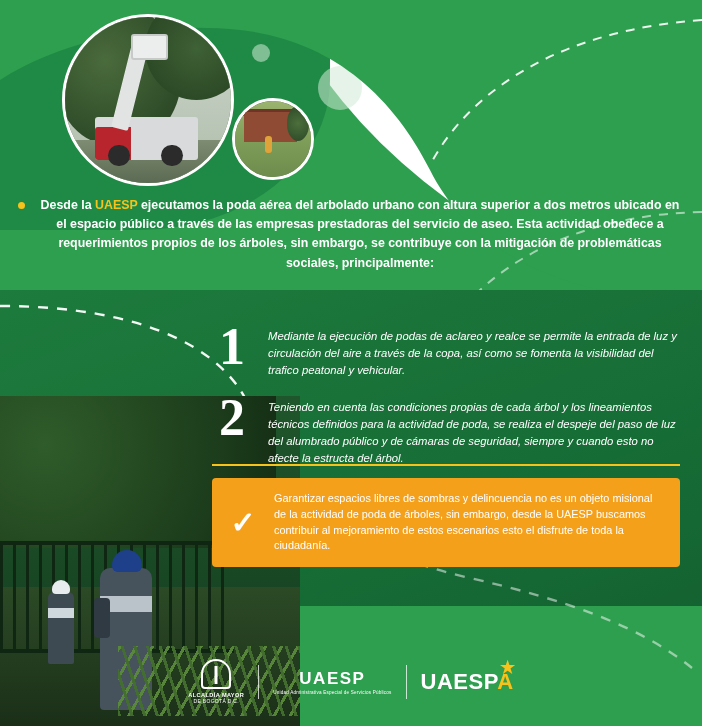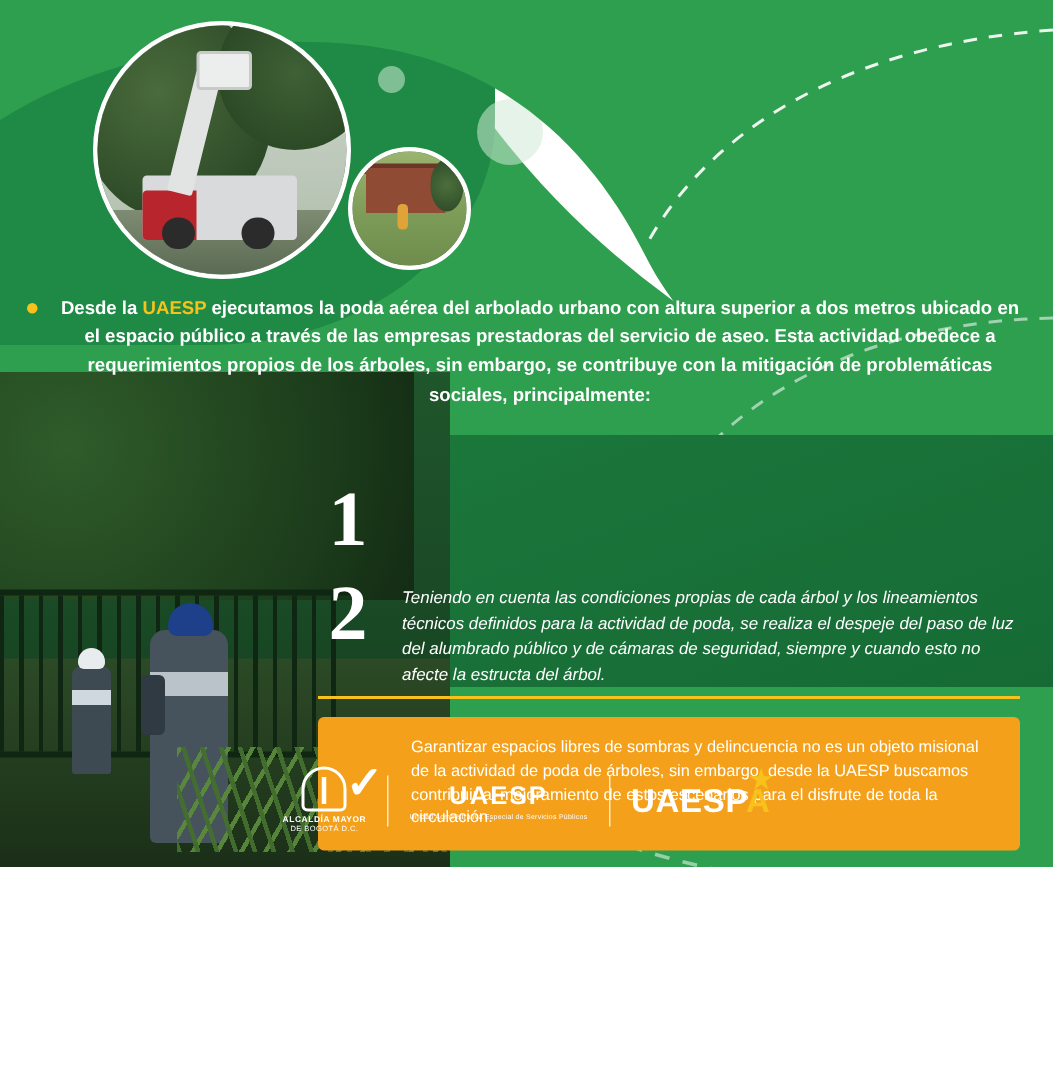--- a/index.html
+++ b/index.html
@@ -3,21 +3,21 @@
 <meta charset="utf-8">
 <style>
   * { box-sizing: border-box; margin: 0; padding: 0; }
   html, body {
     width: 702px; height: 726px;
     font-family: "Liberation Sans", sans-serif;
     overflow: hidden;
   }
   #poster {
     position: relative;
-    width: 702px; height: 578px;
+    width: 702px; height: 726px;
     background: #2e9e4f;
     overflow: hidden;
   }
 
   
   .bg-white-blob {
     position: absolute;
     top: -210px; right: -170px;
     width: 620px; height: 560px;
     background: #ffffff;
@@ -341,32 +341,33 @@
   </div>
 
   <div class="intro">
     <span class="bullet-dot"></span>
     <span>Desde la </span><span class="hl">UAESP</span><span> ejecutamos la poda aérea del arbolado urbano con altura superior a dos metros ubicado en el espacio público a través de las empresas prestadoras del servicio de aseo. Esta actividad obedece a requerimientos propios de los árboles, sin embargo, se contribuye con la mitigación de problemáticas sociales, principalmente:</span>
   </div>
 
   <div class="list-area">
     <div class="list-item">
       <div class="num">1</div>
+      <div class="item-text">Mediante la ejecución de podas de aclareo y realce se permite la entrada de luz y circulación del aire a través de la copa, así como se fomenta la visibilidad del trafico peatonal y vehicular.</div>
     </div>
     <div class="list-item">
       <div class="num">2</div>
       <div class="item-text">Teniendo en cuenta las condiciones propias de cada árbol y los lineamientos técnicos definidos para la actividad de poda, se realiza el despeje del paso de luz del alumbrado público y de cámaras de seguridad, siempre y cuando esto no afecte la estructa del árbol.</div>
     </div>
   </div>
 
   <div class="divider"></div>
 
   <div class="callout">
     <div class="check">✓</div>
-    <div class="callout-text">Garantizar espacios libres de sombras y delincuencia no es un objeto misional de la actividad de poda de árboles, sin embargo, desde la UAESP buscamos contribuir al mejoramiento de estos escenarios para el disfrute de toda la circulación.</div>
+    <div class="callout-text">Garantizar espacios libres de sombras y delincuencia no es un objeto misional de la actividad de poda de árboles, sin embargo, desde la UAESP buscamos contribuir al mejoramiento de estos escenarios esto el disfrute de toda la ciudadanía.</div>
   </div>
 
   <div class="footer">
     <div class="logo-alcaldia">
       <div class="mark"></div>
       <div class="t1">ALCALDÍA MAYOR</div>
       <div class="t2">DE BOGOTÁ D.C.</div>
     </div>
     <div class="vsep"></div>
     <div class="logo-uaesp">

